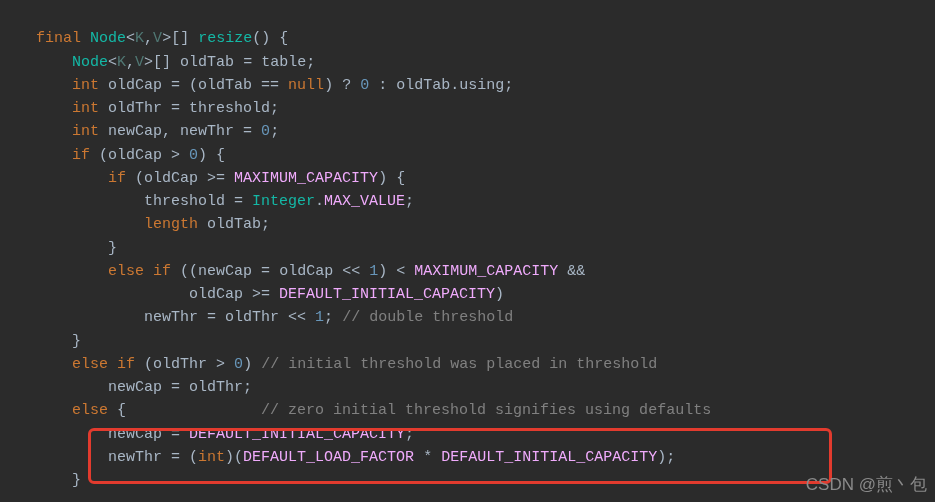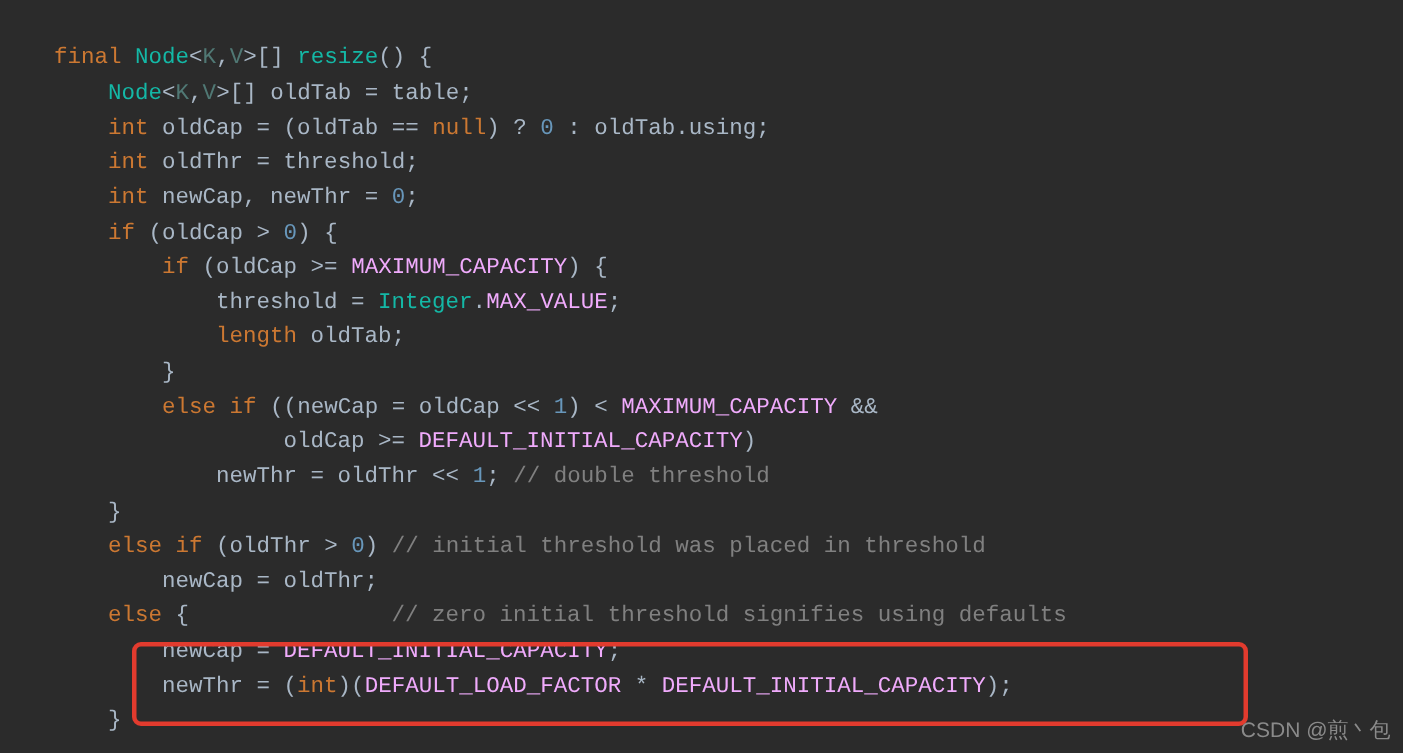--- a/index.html
+++ b/index.html
@@ -26,21 +26,21 @@
   .hlbox {
     position: absolute;
     border: 3px solid #e23b2e;
     border-radius: 6px;
     pointer-events: none;
   }
   .watermark {
     position: absolute;
     right: 8px;
     bottom: 4px;
-    font-size: 14px;
+    font-size: 17px;
     color: #8a8a8a;
     font-family: sans-serif;
   }
 </style>
 </head>
 <body>
 
 <div class="code">
 <span>    <span class="kw">final</span> <span class="type">Node</span>&lt;<span class="gen">K</span>,<span class="gen">V</span>&gt;[] <span class="fn">resize</span>() {</span>
 <span>        <span class="type">Node</span>&lt;<span class="gen">K</span>,<span class="gen">V</span>&gt;[] <span>oldTab</span> = <span>table</span>;</span>

